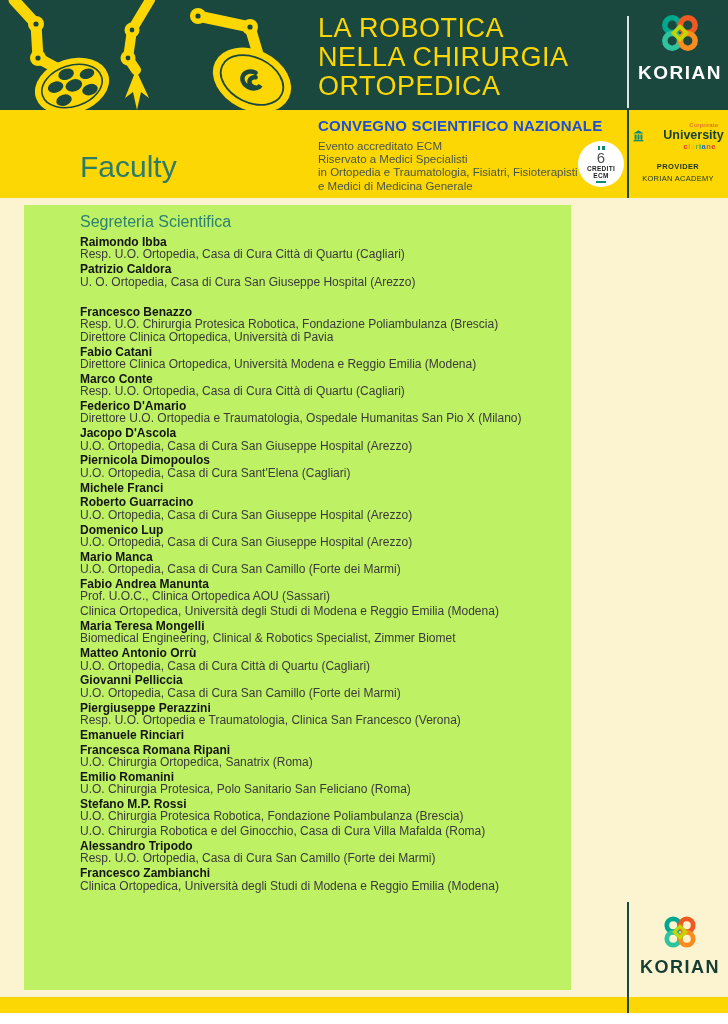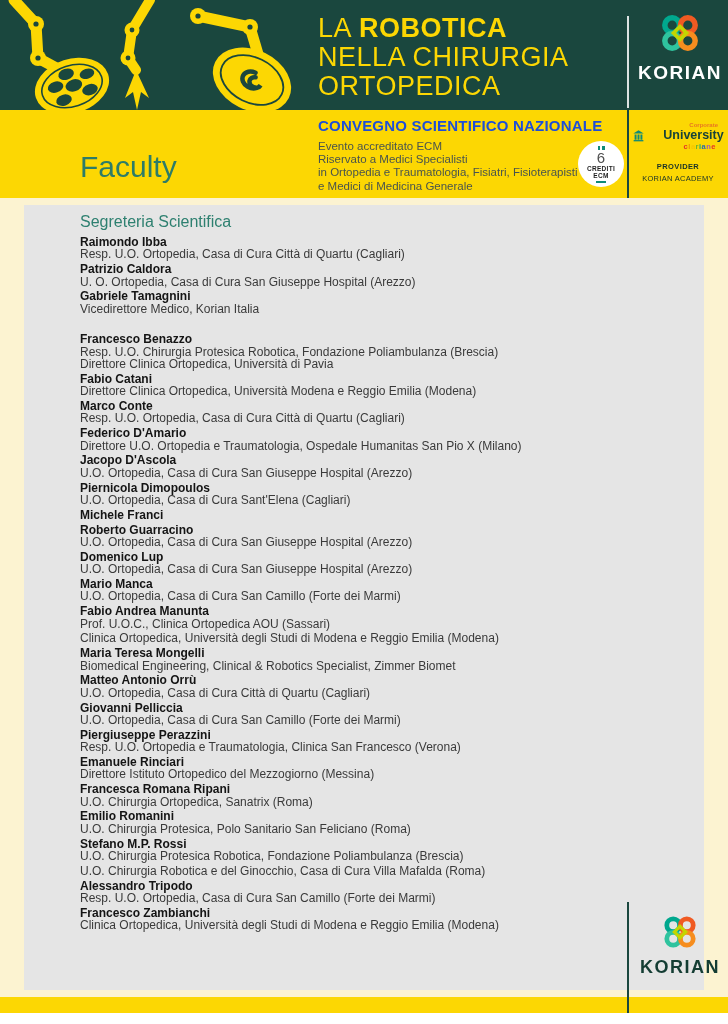--- a/index.html
+++ b/index.html
@@ -4,21 +4,21 @@
 <style>
   html,body{margin:0;padding:0;background:#ffffff;}
   .page{position:relative;width:728px;height:1024px;background:#ffffff;overflow:hidden;
         font-family:"Liberation Sans", sans-serif;}
 
   
   .header{position:absolute;left:0;top:0;width:728px;height:110px;background:#1a473e;}
   .illustration{position:absolute;left:0;top:0;width:320px;height:110px;}
   .title-block{position:absolute;left:318px;top:14px;color:#fcd703;}
   .t-line{font-size:27px;line-height:29px;letter-spacing:.5px;font-weight:300;white-space:nowrap;}
-  .t-line .bold{font-weight:700;margin-left:7px;}
+  .t-line .bold{font-weight:400;margin-left:7px;}
   .hdr-divider{position:absolute;left:627px;top:16px;width:2px;height:92px;background:rgba(255,255,255,.85);}
   .brand-top{position:absolute;left:634px;top:10px;width:92px;text-align:center;}
   .brand-top .wordmark{color:#ffffff;font-weight:800;font-size:19px;letter-spacing:1.5px;margin-top:2px;}
 
   
   .band{position:absolute;left:0;top:110px;width:728px;height:88px;background:#fcd703;}
   .faculty-title{position:absolute;left:80px;top:40px;font-size:30px;font-weight:300;color:#2d7c68;}
   .subtitle{position:absolute;left:318px;top:7px;font-size:15px;font-weight:800;color:#1d4ed8;letter-spacing:.2px;}
   .ecm-text{position:absolute;left:318px;top:30px;font-size:11.5px;line-height:13.2px;color:#49544e;}
   .band-divider{position:absolute;left:627px;top:0;width:2px;height:88px;background:#1a473e;}
@@ -34,21 +34,21 @@
   .uni-block{position:absolute;left:632px;top:12px;width:92px;}
   .uni-corporate{font-size:6px;font-weight:700;color:#e87722;text-align:right;padding-right:6px;}
   .uni-row{display:flex;align-items:center;justify-content:center;gap:18px;}
   .uni-name{font-size:12.5px;font-weight:800;color:#16423a;}
   .uni-brand{font-size:7.5px;font-weight:800;text-align:right;padding-right:8px;letter-spacing:.5px;}
   .provider-label{font-size:7.5px;font-weight:800;color:#16302a;text-align:center;margin-top:11px;letter-spacing:.4px;}
   .provider-name{font-size:7.5px;color:#16302a;text-align:center;margin-top:3px;letter-spacing:.3px;}
 
   
   .cream{position:absolute;left:0;top:198px;width:728px;height:799px;background:#fcf3d1;}
-  .panel{position:absolute;left:24px;top:205px;width:680px;height:785px;background:#e5e5e5;
+  .panel{position:absolute;left:24px;top:205px;width:547px;height:785px;background:#bef264;
          box-sizing:border-box;padding:8px 20px 0 56px;}
   .section-title{font-size:16px;color:#2e8070;margin-bottom:5px;}
   .entry{margin-bottom:2.4px;}
   .entry .name{font-size:12px;line-height:12.4px;font-weight:700;color:#141414;}
   .entry .roles{font-size:12px;line-height:12.4px;color:#3a3a3a;}
   #faculty-list{margin-top:18px;}
 
   
   .bottom-bar{position:absolute;left:0;top:997px;width:728px;height:16px;background:#fcd703;}
   .bottom-divider{position:absolute;left:627px;top:902px;width:2px;height:111px;background:#1a473e;z-index:5;}
@@ -181,26 +181,20 @@
           </div>
         </div>
 
         <div class="entry">
           <div class="name">Patrizio Caldora</div>
           <div class="roles">
             <div>U. O. Ortopedia, Casa di Cura San Giuseppe Hospital (Arezzo)</div>
           </div>
         </div>
 
-        <div class="entry">
-          <div class="name">Gabriele Tamagnini</div>
-          <div class="roles">
-            <div>Vicedirettore Medico, Korian Italia</div>
-          </div>
-        </div>
       </div>
 
     <div id="faculty-list">
 
         <div class="entry">
           <div class="name">Francesco Benazzo</div>
           <div class="roles">
             <div>Resp. U.O. Chirurgia Protesica Robotica, Fondazione Poliambulanza (Brescia)</div>
             <div>Direttore Clinica Ortopedica, Università di Pavia</div>
           </div>
@@ -302,23 +296,20 @@
 
         <div class="entry">
           <div class="name">Piergiuseppe Perazzini</div>
           <div class="roles">
             <div>Resp. U.O. Ortopedia e Traumatologia, Clinica San Francesco (Verona)</div>
           </div>
         </div>
 
         <div class="entry">
           <div class="name">Emanuele Rinciari</div>
-          <div class="roles">
-            <div>Direttore Istituto Ortopedico del Mezzogiorno (Messina)</div>
-          </div>
         </div>
 
         <div class="entry">
           <div class="name">Francesca Romana Ripani</div>
           <div class="roles">
             <div>U.O. Chirurgia Ortopedica, Sanatrix (Roma)</div>
           </div>
         </div>
 
         <div class="entry">

